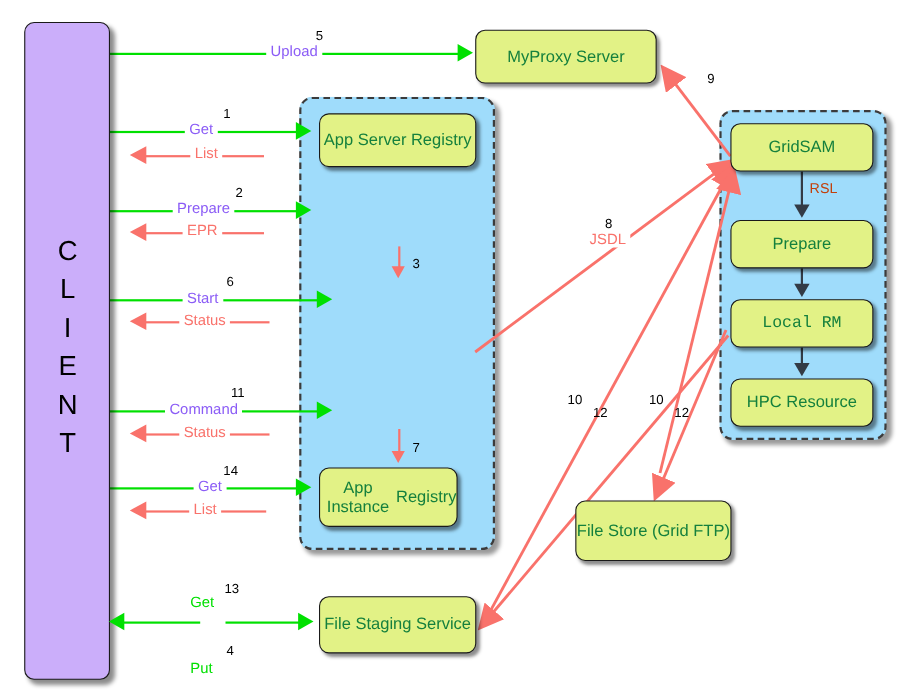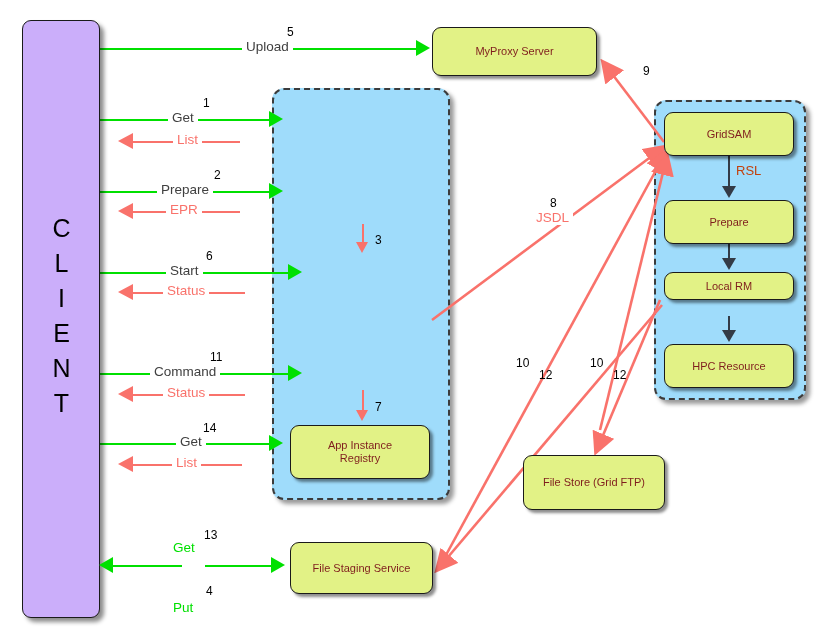--- a/index.html
+++ b/index.html
@@ -13,22 +13,22 @@
 
   
   .node{
     position:absolute;
     box-sizing:border-box;
     background:#e2f286;
     border:1.6px solid #1a1a1a;
     border-radius:9px;
     display:flex;align-items:center;justify-content:center;
     text-align:center;
-    color:#7f1d1d;
-    font-size:11px;
+    color:#15803d;
+    font-size:15px;
     line-height:1.15;
     box-shadow:3px 3px 3px rgba(0,0,0,.45);
     z-index:6;
   }
   .node.circle{
     border-radius:50%;
     box-shadow:2px 3px 3px rgba(0,0,0,.35);
   }
 
   
@@ -79,21 +79,21 @@
   .arrow.down.dark{border-left:7px solid transparent;border-right:7px solid transparent;border-top:12px solid #333b46;}
 
   
   .lbl{position:absolute;font-size:13.5px;white-space:nowrap;z-index:7;}
   .lbl.green{color:#00e000;}
   .lbl.num{color:#000;font-size:12px;}
   .lbl.dark{color:#c2410c;font-size:13px;}
 
   
   .chip{position:absolute;background:#fff;padding:0 4px;z-index:7;font-size:13.5px;white-space:nowrap;}
-  .chip.green{color:#404040;}
+  .chip.green{color:#8b5cf6;}
   .chip.salmon{color:#f9726b;}
 
   
   svg.diag{position:absolute;left:0;top:0;width:830px;height:634px;z-index:4;pointer-events:none;}
 </style>
 </head>
 <body>
 
 <div id="stage">
 
@@ -121,45 +121,48 @@
   </svg>
 
   <div class="client" style="left:22px;top:20px;width:76px;height:596px;">
     <span class="client-label">CLIENT</span>
   </div>
 
   <div class="node" style="left:432px;top:27px;width:165px;height:49px;">
     <span>MyProxy Server</span>
   </div>
 
-
-
-
-  <div class="node" style="left:290px;top:425px;width:140px;height:54px;flex-direction:column;">
+  <div class="node" style="left:290px;top:103px;width:143px;height:49px;">
+    <span>App Server Registry</span>
+  </div>
+
+
+
+  <div class="node" style="left:290px;top:425px;width:126px;height:54px;flex-direction:row;">
     <span>App Instance</span>
     <span>Registry</span>
   </div>
 
   <div class="node" style="left:290px;top:542px;width:143px;height:52px;">
     <span>File Staging Service</span>
   </div>
 
   <div class="node" style="left:523px;top:455px;width:142px;height:55px;">
     <span>File Store (Grid FTP)</span>
   </div>
 
   <div class="node" style="left:664px;top:112px;width:130px;height:44px;align-items:center;">
     <span>GridSAM</span>
   </div>
 
   <div class="node" style="left:664px;top:200px;width:130px;height:44px;">
     <span>Prepare</span>
   </div>
 
-  <div class="node" style="left:664px;top:272px;width:130px;height:28px;">
+  <div class="node" style="left:664px;top:272px;width:130px;height:44px;font-family:Liberation Mono, monospace;">
     <span>Local RM</span>
   </div>
 
   <div class="node" style="left:664px;top:344px;width:130px;height:44px;">
     <span>HPC Resource</span>
   </div>
 
   <div class="hline green" style="left:98px;top:48px;width:320px;"></div>
   <div class="arrow right green" style="left:416px;top:40px;"></div>
   <div class="chip green" style="left:242px;top:39px;">Upload</div>

